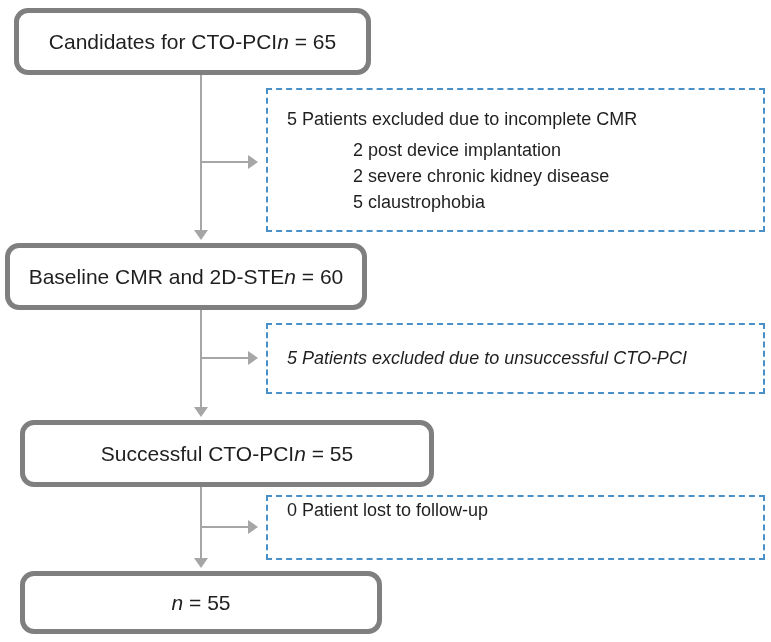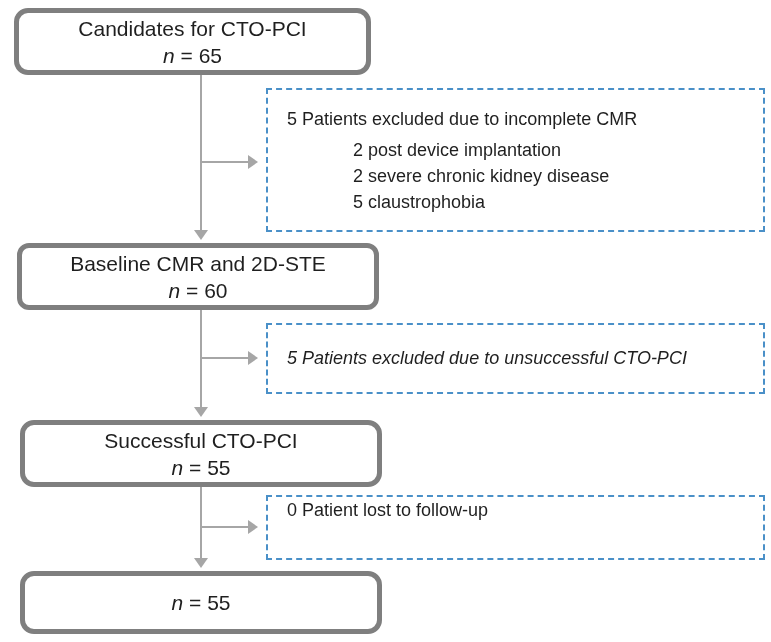--- a/index.html
+++ b/index.html
@@ -22,30 +22,30 @@
     background: var(--bg);
     overflow: hidden;
   }
   
   .solid-box {
     position: absolute;
     border: 5px solid var(--solid-border);
     border-radius: 14px;
     background: var(--bg);
     display: flex;
-    flex-direction: column;
+    flex-direction: row;
     justify-content: center;
     align-items: center;
     text-align: center;
     font-size: 21px;
     line-height: 27px;
   }
   .b1 { left: 14px;  top: 8px;   width: 357px; height: 67px; }
-  .b2 { left: 17px;  top: 243px; width: 362px; height: 67px; border-radius: 12px; }
-  .b3 { left: 20px;  top: 420px; width: 362px; height: 67px; }
+  .b2 { left: 5px;  top: 243px; width: 362px; height: 67px; }
+  .b3 { left: 20px;  top: 420px; width: 414px; height: 67px; }
   .b4 { left: 20px;  top: 571px; width: 362px; height: 63px; }
   .n-italic { font-style: italic; }
   
   .dashed-box {
     position: absolute;
     border: 2px dashed var(--dashed-border);
     background: var(--bg);
     font-size: 18px;
     line-height: 27px;
   }

